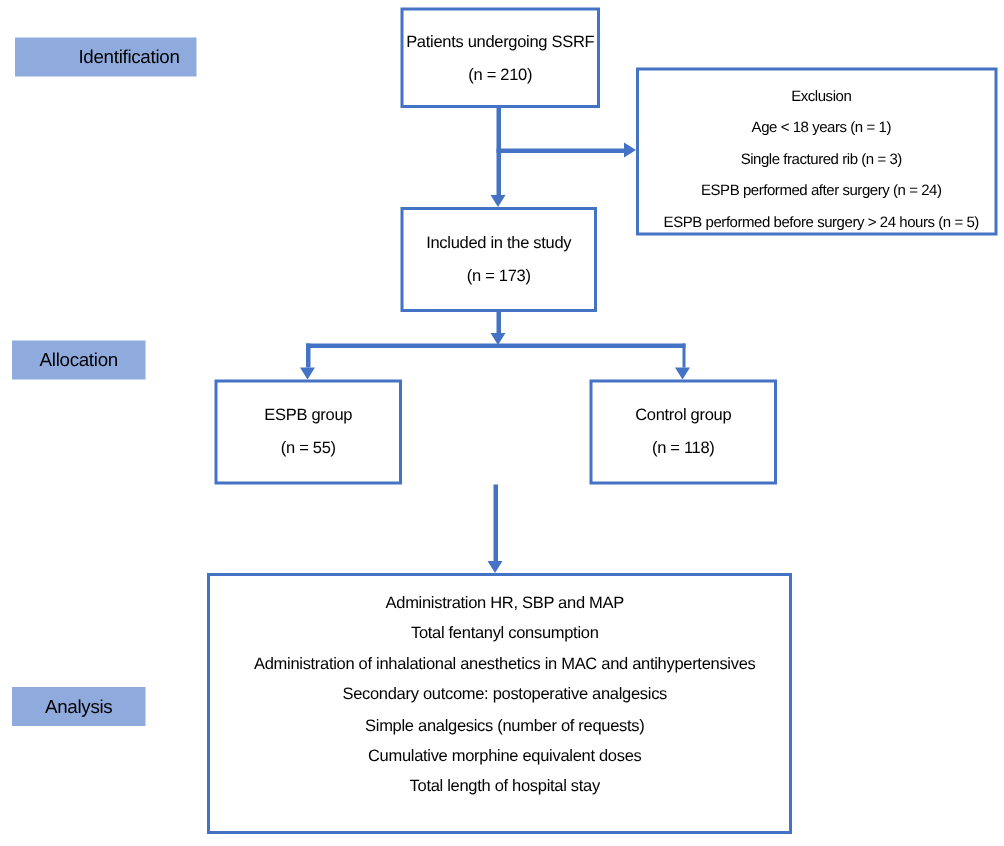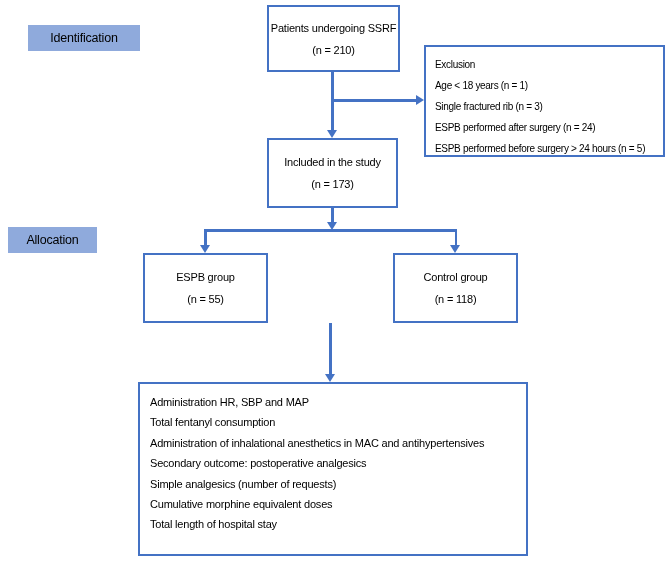--- a/index.html
+++ b/index.html
@@ -22,41 +22,42 @@
   
   .fbox{
     position:absolute;box-sizing:border-box;
     border:2px solid var(--accent);background:#ffffff;gap:12px;
   }
   .fbox.center{
     display:flex;flex-direction:column;align-items:center;justify-content:center;
     row-gap:10px;text-align:center;font-size:11px;letter-spacing:-0.2px;
   }
   .fbox.listing{font-size:11px;}
-  .fbox .li{white-space:nowrap;}
+  .fbox .li{white-space:nowrap;text-align:center;}
 
   .exclusion-list{padding:7px 3px 0 9px;font-size:10px;letter-spacing:-0.3px;line-height:21px;}
   .analysis-list{padding:8px 3px 0 10px;font-size:11px;letter-spacing:-0.2px;line-height:20.4px;}
 
   
   .ln{position:absolute;background:var(--accent);}
   .arr-d{position:absolute;width:0;height:0;
     border-left:5px solid transparent;border-right:5px solid transparent;
     border-top:8px solid var(--accent);}
   .arr-r{position:absolute;width:0;height:0;
     border-top:5px solid transparent;border-bottom:5px solid transparent;
     border-left:8px solid var(--accent);}
 </style>
 </head>
 <body>
 
 <div class="canvas">
 
-  <div class="stage" style="left:28px;top:25px;width:112px;height:26px;">Identification</div>
+  <div class="stage" style="left:10px;top:25px;width:90px;height:26px;padding-left:31px;">Identification</div>
   <div class="stage" style="left:8px;top:227px;width:89px;height:26px;">Allocation</div>
+  <div class="stage" style="left:8px;top:458px;width:89px;height:26px;">Analysis</div>
 
   <div class="fbox center" style="left:267px;top:5px;width:133px;height:67px;">
     <div>Patients undergoing SSRF</div>
     <div>(n = 210)</div>
   </div>
 
   <div class="fbox listing" style="left:424px;top:45px;width:241px;height:112px;">
     <div class="exclusion-list">
       <div class="li">Exclusion</div>
       <div class="li">Age &lt; 18 years (n = 1)</div>

